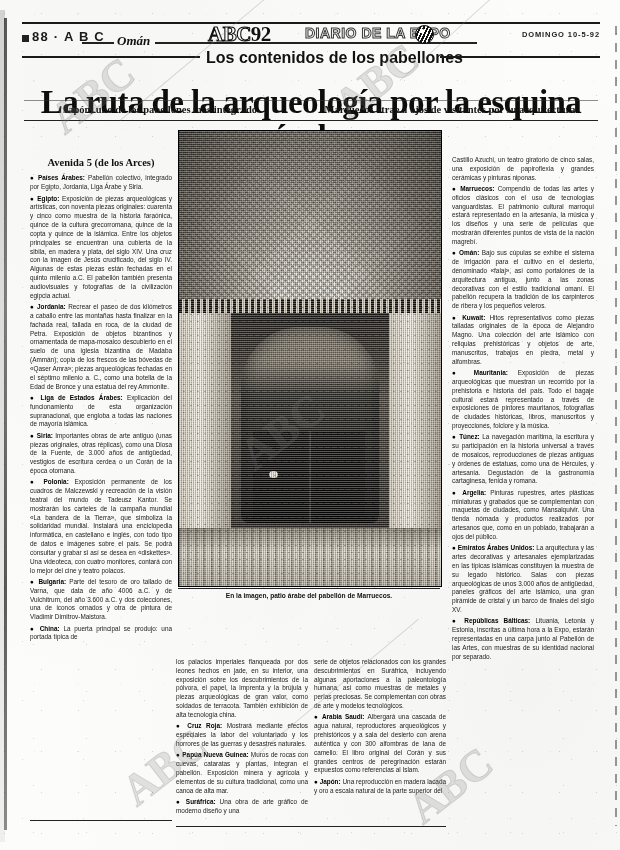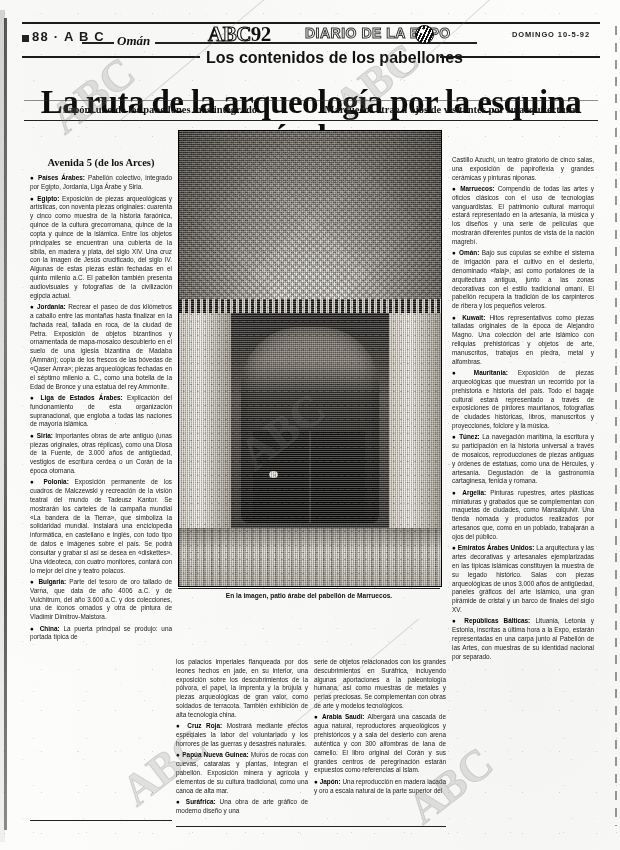--- a/index.html
+++ b/index.html
@@ -71,21 +71,21 @@
   }
   .globe{
     position:absolute;left:393px;top:3px;width:17px;height:17px;border-radius:50%;
     background:
       radial-gradient(circle at 35% 30%, #fff 0 2px, transparent 2.5px),
       repeating-linear-gradient(115deg,#111 0 2px,#fff 2px 3.4px),
       #111;
     border:1px solid #111;
   }
   .date{
-    position:absolute;right:10px;top:8px;font-size:7.5px;font-weight:bold;
+    position:absolute;right:0;top:8px;font-size:7.5px;font-weight:bold;
     letter-spacing:.9px;color:#1c1c1c;white-space:nowrap;
   }
   .mast-rule{position:absolute;left:22px;top:22px;width:578px;height:1.5px;background:#1a1a1a;}
 
   
   .kicker-wrap{position:absolute;left:22px;top:49px;width:578px;height:14px;}
   .kicker-rule{position:absolute;top:7px;height:2px;background:#1a1a1a;}
   .kr-l{left:0;width:178px;}
   .kr-r{left:418px;width:160px;}
   .kicker{

